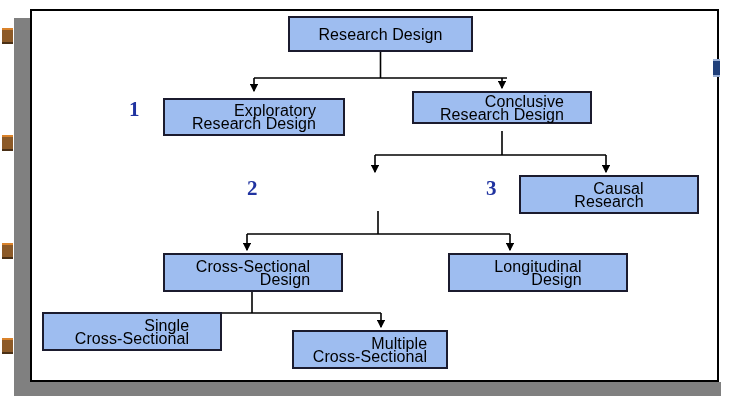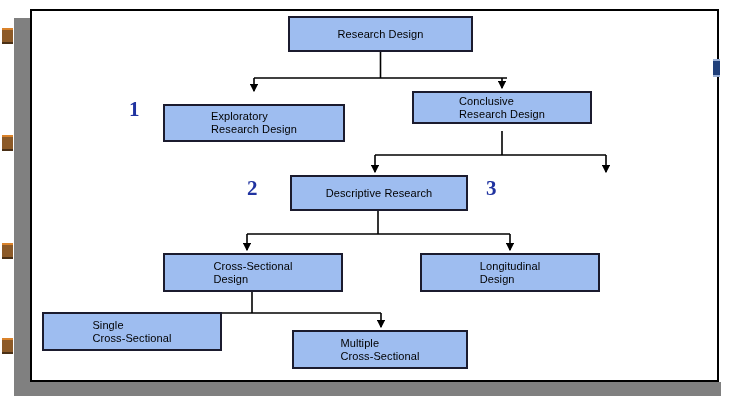--- a/index.html
+++ b/index.html
@@ -85,23 +85,23 @@
     height: 408px;
     pointer-events: none;
   }
 
   .node {
     position: absolute;
     box-sizing: border-box;
     background: #9ebdf0;
     border: 2px solid #1b1b2e;
     color: #000000;
-    font-size: 11px;
+    font-size: 16px;
     line-height: 13px;
-    text-align: left;
+    text-align: right;
     display: flex;
     align-items: center;
     justify-content: center;
     white-space: pre-line;
     letter-spacing: 0.1px;
   }
 
   .marker {
     position: absolute;
     color: #2033a0;
@@ -160,32 +160,33 @@
 
       <g fill="none" stroke="#000000" stroke-width="1.6">
         <path d="M 252 292 L 252 313"></path>
         <path d="M 131 313 L 381 313"></path>
         <path d="M 131 313 L 131 327" marker-end="url(#arrow)"></path>
         <path d="M 381 313 L 381 327" marker-end="url(#arrow)"></path>
       </g>
     </svg>
 
     <div class="node" style="left:288px;top:16px;width:185px;height:36px">Research Design</div>
-    <div class="node" style="left:163px;top:104px;width:182px;height:38px">Exploratory
+    <div class="node" style="left:163px;top:98px;width:182px;height:38px">Exploratory
 Research Design</div>
     <div class="node" style="left:412px;top:91px;width:180px;height:33px">Conclusive
 Research Design</div>
-    <div class="node" style="left:290px;top:175px;width:178px;height:36px">Descriptive Research</div>
+    <div class="node" style="left:519px;top:175px;width:180px;height:39px">Causal
+Research</div>
     <div class="node" style="left:163px;top:253px;width:180px;height:39px">Cross-Sectional
 Design</div>
-    <div class="node" style="left:420px;top:253px;width:180px;height:39px">Longitudinal
+    <div class="node" style="left:448px;top:253px;width:180px;height:39px">Longitudinal
 Design</div>
     <div class="node" style="left:42px;top:312px;width:180px;height:39px">Single
 Cross-Sectional</div>
-    <div class="node" style="left:292px;top:330px;width:176px;height:39px">Multiple
+    <div class="node" style="left:292px;top:330px;width:156px;height:39px">Multiple
 Cross-Sectional</div>
 
     <div class="marker" style="left:129px;top:99px">1</div>
     <div class="marker" style="left:247px;top:178px">2</div>
     <div class="marker" style="left:486px;top:178px">3</div>
 
   </div>
 </div>
 
 </body></html>

